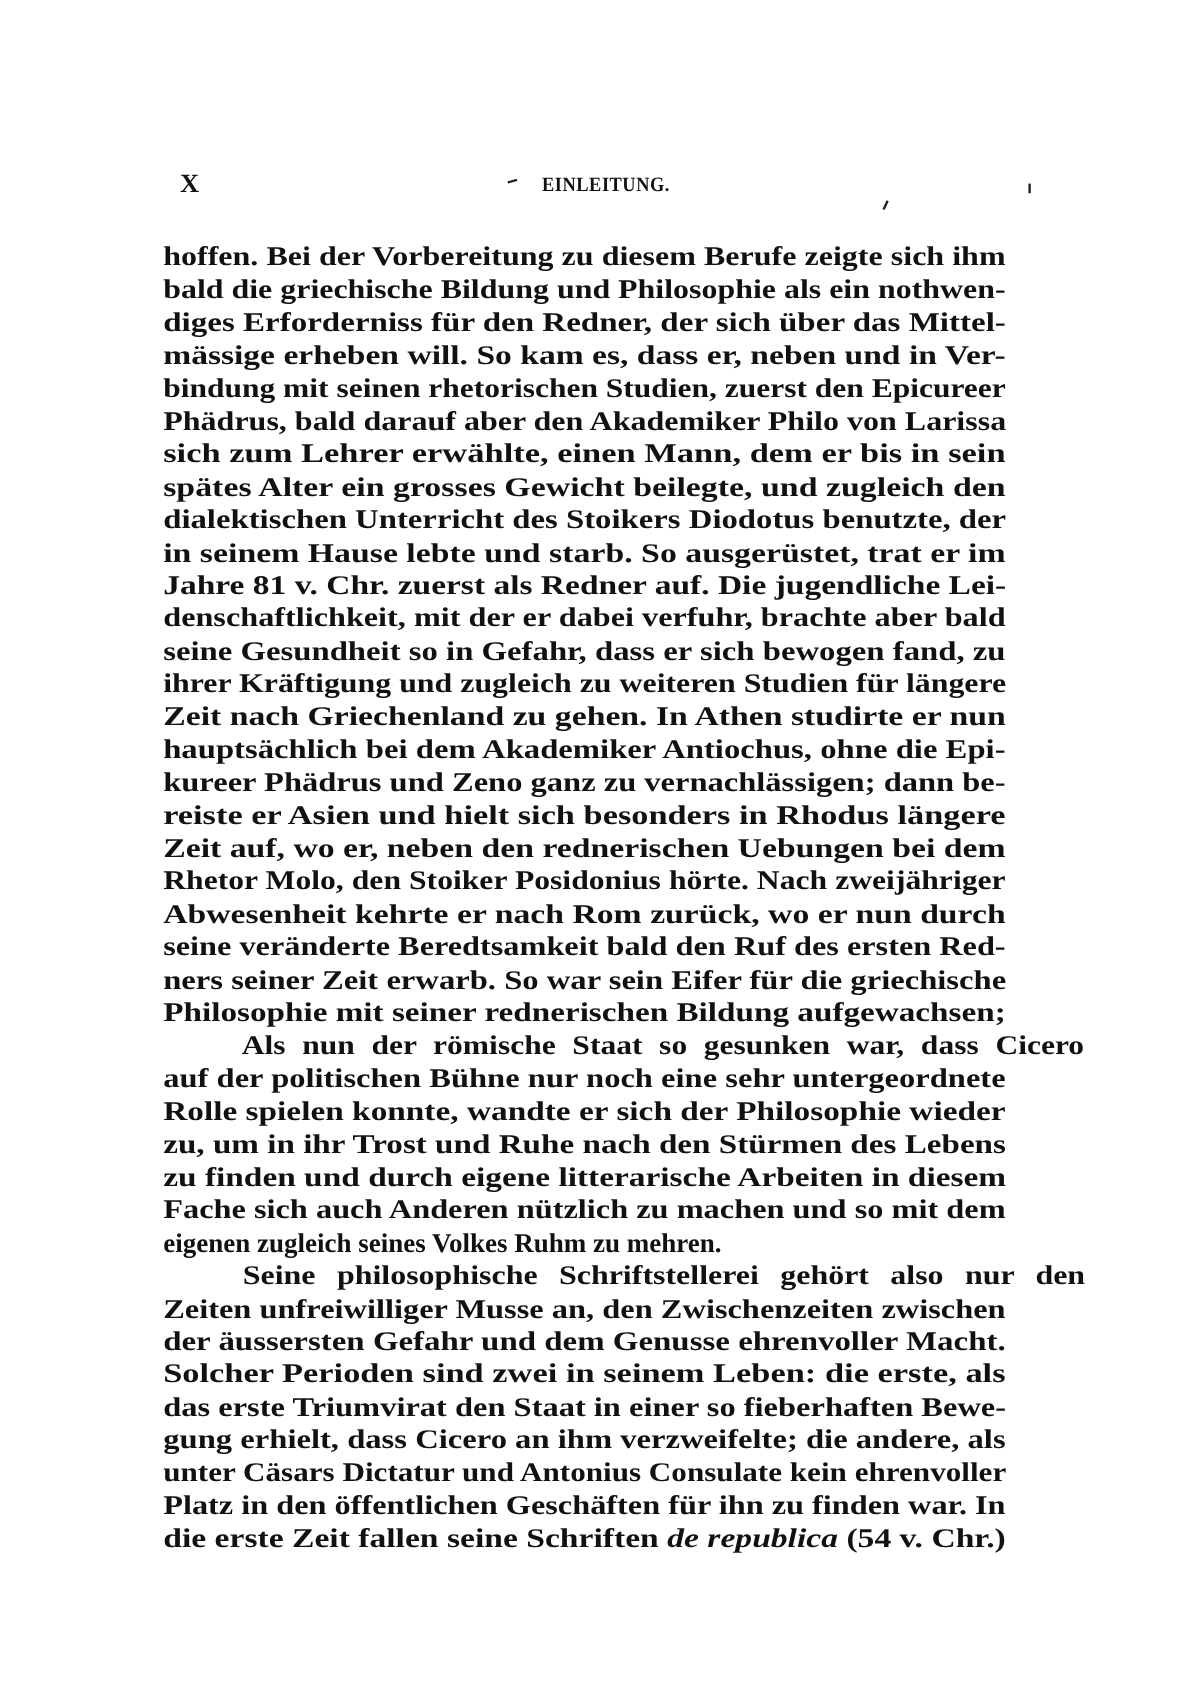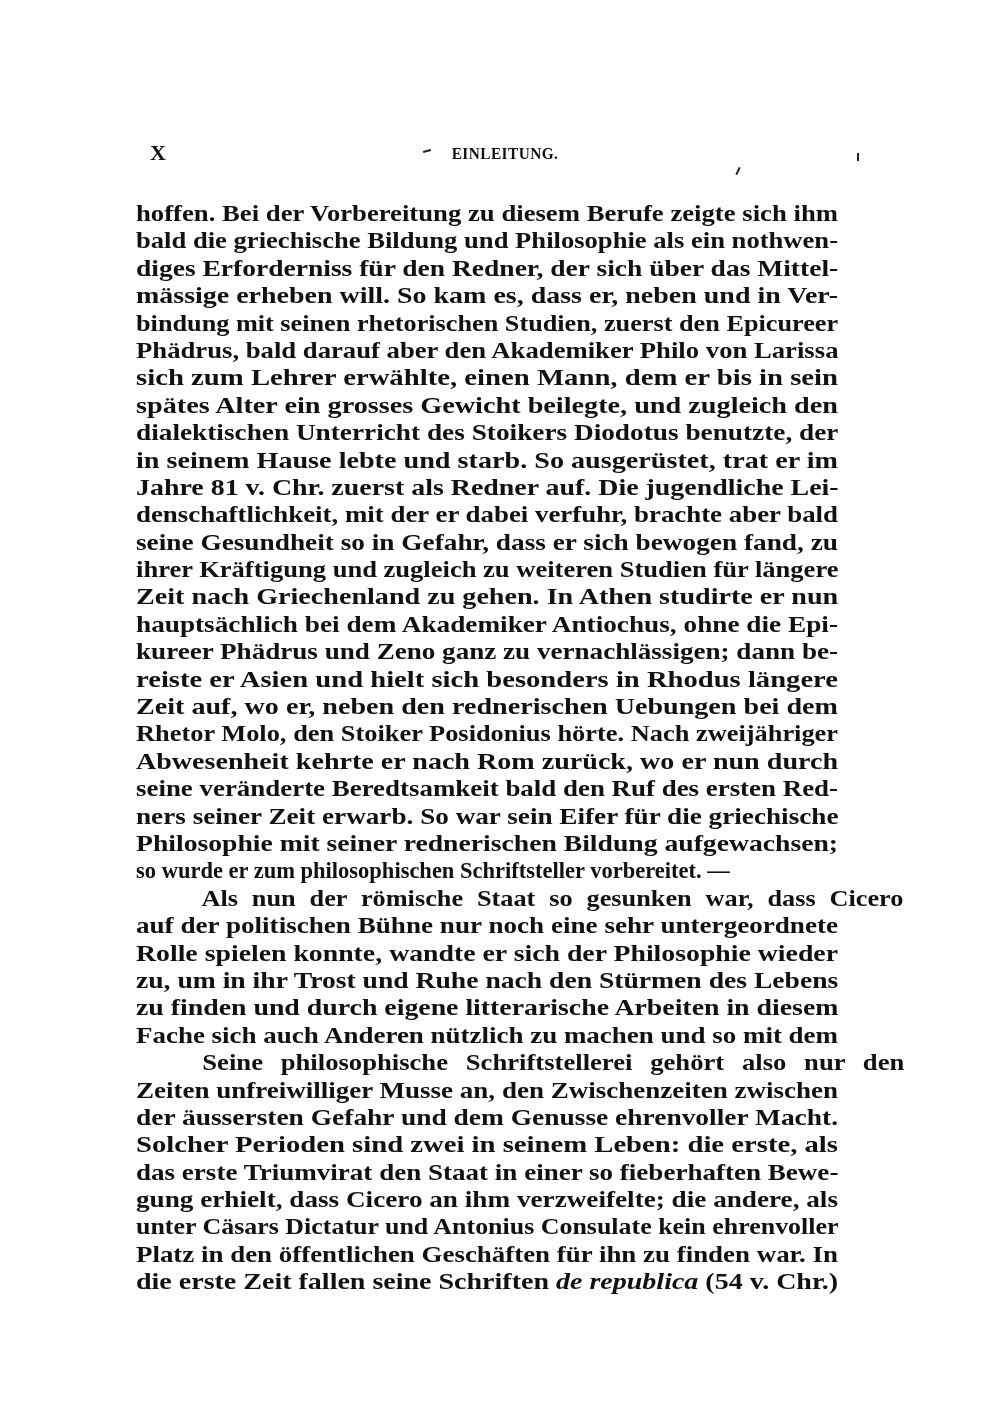--- a/index.html
+++ b/index.html
@@ -109,29 +109,29 @@
         <div class="line" style="display: block; width: 562px; transform: scaleX(1.2491);">Zeit nach Griechenland zu gehen. In Athen studirte er nun</div>
         <div class="line" style="display: block; width: 580px; transform: scaleX(1.2103);">hauptsächlich bei dem Akademiker Antiochus, ohne die Epi-</div>
         <div class="line" style="display: block; width: 583px; transform: scaleX(1.2041);">kureer Phädrus und Zeno ganz zu vernachlässigen; dann be-</div>
         <div class="line" style="display: block; width: 552px; transform: scaleX(1.2717);">reiste er Asien und hielt sich besonders in Rhodus längere</div>
         <div class="line" style="display: block; width: 562px; transform: scaleX(1.2491);">Zeit auf, wo er, neben den rednerischen Uebungen bei dem</div>
         <div class="line" style="display: block; width: 599px; transform: scaleX(1.172);">Rhetor Molo, den Stoiker Posidonius hörte. Nach zweijähriger</div>
         <div class="line" style="display: block; width: 563px; transform: scaleX(1.2469);">Abwesenheit kehrte er nach Rom zurück, wo er nun durch</div>
         <div class="line" style="display: block; width: 587px; transform: scaleX(1.1959);">seine veränderte Beredtsamkeit bald den Ruf des ersten Red-</div>
         <div class="line" style="display: block; width: 581px; transform: scaleX(1.2083);">ners seiner Zeit erwarb. So war sein Eifer für die griechische</div>
         <div class="line" style="display: block; width: 571px; transform: scaleX(1.2294);">Philosophie mit seiner rednerischen Bildung aufgewachsen;</div>
-        <div class="line last" style="display: block; width: auto;">so wurde er zum philosophischen Schriftsteller vorbereitet. —</div>
       </div>
       <div>
         <div class="line indent" style="display: block; width: 601px; transform: scaleX(1.1681);">Als nun der römische Staat so gesunken war, dass Cicero</div>
         <div class="line" style="display: block; width: 583px; transform: scaleX(1.2041);">auf der politischen Bühne nur noch eine sehr untergeordnete</div>
         <div class="line" style="display: block; width: 569px; transform: scaleX(1.2337);">Rolle spielen konnte, wandte er sich der Philosophie wieder</div>
         <div class="line" style="display: block; width: 572px; transform: scaleX(1.2273);">zu, um in ihr Trost und Ruhe nach den Stürmen des Lebens</div>
         <div class="line" style="display: block; width: 568px; transform: scaleX(1.2359);">zu finden und durch eigene litterarische Arbeiten in diesem</div>
         <div class="line" style="display: block; width: 586px; transform: scaleX(1.198);">Fache sich auch Anderen nützlich zu machen und so mit dem</div>
+        <div class="line last" style="display: block; width: auto;">eigenen zugleich seines Volkes Ruhm zu mehren.</div>
       </div>
       <div>
         <div class="line indent" style="display: block; width: 593px; transform: scaleX(1.1838);">Seine philosophische Schriftstellerei gehört also nur den</div>
         <div class="line" style="display: block; width: 585px; transform: scaleX(1.2);">Zeiten unfreiwilliger Musse an, den Zwischenzeiten zwischen</div>
         <div class="line" style="display: block; width: 576px; transform: scaleX(1.2188);">der äussersten Gefahr und dem Genusse ehrenvoller Macht.</div>
         <div class="line" style="display: block; width: 551px; transform: scaleX(1.274);">Solcher Perioden sind zwei in seinem Leben: die erste, als</div>
         <div class="line" style="display: block; width: 584px; transform: scaleX(1.2021);">das erste Triumvirat den Staat in einer so fieberhaften Bewe-</div>
         <div class="line" style="display: block; width: 581px; transform: scaleX(1.2083);">gung erhielt, dass Cicero an ihm verzweifelte; die andere, als</div>
         <div class="line" style="display: block; width: 609px; transform: scaleX(1.1527);">unter Cäsars Dictatur und Antonius Consulate kein ehrenvoller</div>
         <div class="line" style="display: block; width: 587px; transform: scaleX(1.1959);">Platz in den öffentlichen Geschäften für ihn zu finden war. In</div>

